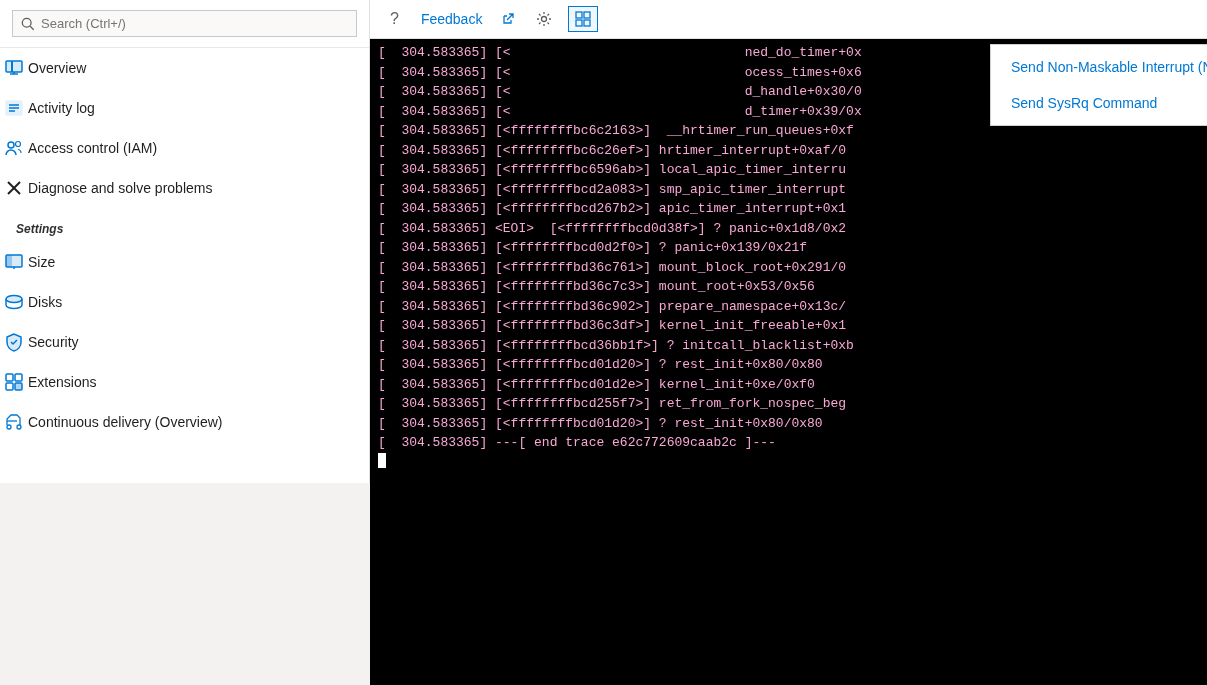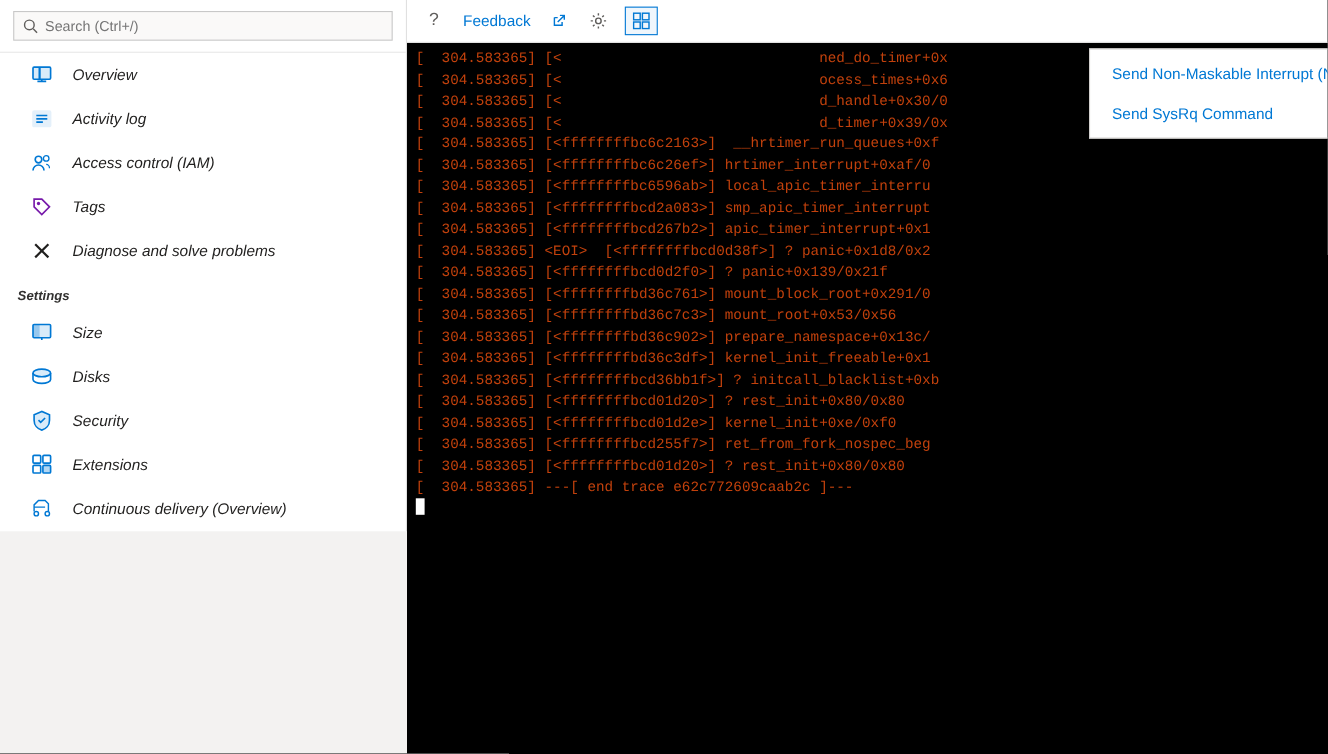--- a/index.html
+++ b/index.html
@@ -34,27 +34,26 @@
       background: transparent;
       outline: none;
       font-size: 13px;
       color: #605e5c;
       width: 100%;
     }
 
     .nav-item {
       display: flex;
       align-items: center;
-      padding: 10px 28px;
-      gap: 18px;
+      padding: 10px 4px;
+      gap: 4px;
       cursor: pointer;
       color: #201f1e;
       font-size: 14px;
       text-decoration: none;
-      font-style: italic;
     }
     .nav-icon { width: 20px; height: 20px; flex-shrink: 0; }
 
     .settings-header {
       padding: 14px 16px 6px 16px;
       font-size: 12px;
       font-weight: 600;
       color: #323130;
       text-transform: none;
       font-style: italic;
@@ -121,21 +120,21 @@
       font-size: 14px;
       color: #0078d4;
       cursor: pointer;
       display: block;
     }
 
     
     .terminal {
       flex: 1;
       background: #000;
-      color: #c2410c;
+      color: #f9a8d4;
       font-family: 'Consolas', 'Courier New', monospace;
       font-size: 13px;
       padding: 4px 8px;
       overflow-y: auto;
       overflow-x: auto;
       white-space: pre;
     }
     .terminal-line {
       line-height: 1.5;
       display: block;
@@ -194,27 +193,20 @@
   <div class="nav-item">
     <svg class="nav-icon" viewBox="0 0 20 20" fill="none">
       <circle cx="7" cy="7" r="3" stroke="#0078d4" stroke-width="1.5"></circle>
       <path d="M2 17c0-3 2.5-5 5-5s5 2 5 5" stroke="#0078d4" stroke-width="1.5" fill="none"></path>
       <circle cx="14" cy="6" r="2.5" stroke="#0078d4" stroke-width="1.2"></circle>
       <path d="M17 15c0-2-1.5-3.5-3-3.5" stroke="#0078d4" stroke-width="1.2" fill="none"></path>
     </svg>
     <span>Access control (IAM)</span>
   </div>
 
-  <div class="nav-item">
-    <svg class="nav-icon" viewBox="0 0 20 20" fill="none">
-      <path d="M3 3h7l7 7-7 7-7-7V3z" stroke="#7719aa" stroke-width="1.5" fill="none"></path>
-      <circle cx="7" cy="7" r="1.5" fill="#7719aa"></circle>
-    </svg>
-    <span>Tags</span>
-  </div>
 
   <div class="nav-item">
     <svg class="nav-icon" viewBox="0 0 20 20" fill="none">
       <line x1="4" y1="4" x2="16" y2="16" stroke="#201f1e" stroke-width="2"></line>
       <line x1="16" y1="4" x2="4" y2="16" stroke="#201f1e" stroke-width="2"></line>
     </svg>
     <span>Diagnose and solve problems</span>
   </div>
 
   <div class="settings-header">Settings</div>

